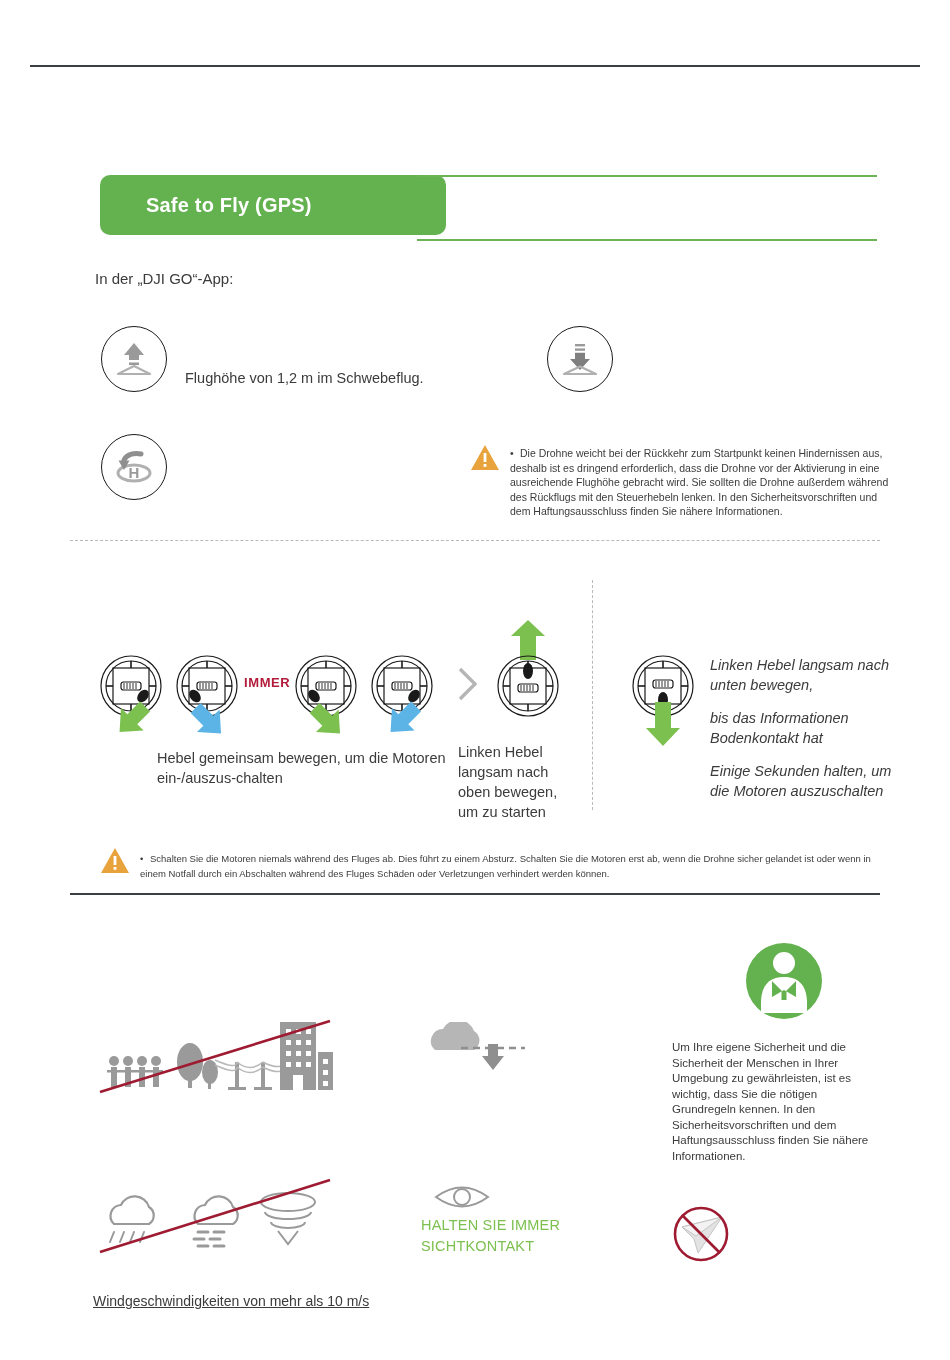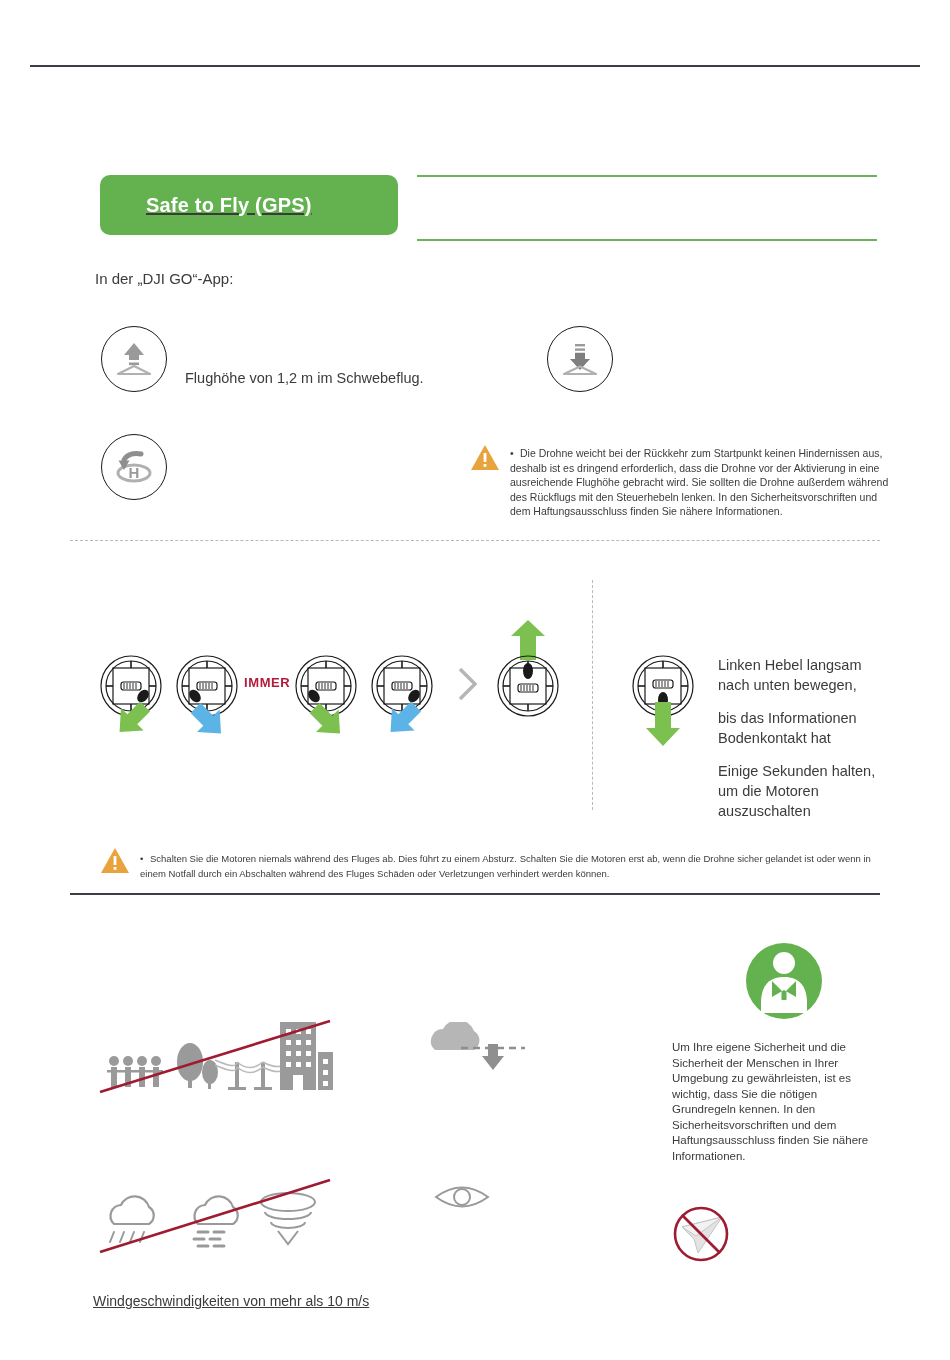--- a/index.html
+++ b/index.html
@@ -8,23 +8,23 @@
     font-family:"Liberation Sans", sans-serif;
     color:#3b3b3b;position:relative;overflow:hidden;
   }
   .page{position:absolute;inset:0;}
 
   
   .header-rule{position:absolute;left:30px;top:65px;width:890px;height:2px;background:#3a3f45;}
 
   
   .pill{
-    position:absolute;left:100px;top:175px;width:298px;height:60px;
+    position:absolute;left:100px;top:175px;width:346px;height:60px;
     background:#63b14f;border-radius:10px;
-    display:flex;align-items:center;text-decoration:underline;
+    display:flex;align-items:center;
   }
   .pill-label{
     color:#ffffff;font-size:20px;font-weight:bold;margin-left:46px;letter-spacing:.2px;
   }
   .rule-green{position:absolute;background:#6cb257;height:2px;width:460px;left:417px;}
   .rule-green.r1{top:175px;}
   .rule-green.r2{top:239px;}
 
   
   .intro{position:absolute;left:95px;top:270px;font-size:15px;color:#3b3b3b;}
@@ -81,21 +81,21 @@
   .a2{left:188px;top:700px;}
   .a3{left:307px;top:700px;}
   .a4{left:383px;top:700px;}
   .a-up{left:508px;top:618px;}
   .a-down{left:643px;top:700px;}
 
   .stick-cap{position:absolute;font-size:14.5px;line-height:20px;color:#3b3b3b;}
   .cap-left{left:157px;top:748px;width:300px;}
   .cap-start{left:458px;top:742px;width:120px;}
   .cap-right{left:710px;top:655px;width:185px;}
-  .cap-right p{margin:0 0 13px 8px;}
+  .cap-right p{margin:0 0 13px 0;font-style:italic;}
 
   
   .dji-line{position:absolute;left:95px;top:978px;font-size:14.5px;color:#3b3b3b;}
   .person-badge{position:absolute;left:742px;top:941px;width:84px;height:80px;}
   .scene-a{position:absolute;left:98px;top:1012px;}
   .scene-b{position:absolute;left:98px;top:1176px;}
   .cloud-scene{position:absolute;left:425px;top:1022px;}
   .eye-scene{position:absolute;left:432px;top:1178px;}
   .green-cap{position:absolute;font-size:14.5px;line-height:21px;color:#7cc04f;letter-spacing:.2px;}
   .gc-1{left:421px;top:1079px;width:250px;}
@@ -326,20 +326,22 @@
       </g>
       <ellipse cx="31" cy="45" rx="5" ry="8" fill="#1a1a1a"></ellipse>
     </svg>
   </div>
   <div class="arrow-slot a-down">
     <svg width="40" height="48" viewBox="0 0 40 48">
         <polygon points="12,2 12,28 3,28 20,46 37,28 28,28 28,2" fill="#7cc04f"></polygon>
       </svg>
   </div>
 
+  <div class="stick-cap cap-left">Hebel gemeinsam bewegen, um die Motoren ein-/auszus-chalten</div>
+  <div class="stick-cap cap-start">Linken Hebel langsam nach oben bewegen, um zu starten</div>
   <div class="stick-cap cap-right">
     <p>Linken Hebel langsam nach unten bewegen,</p>
     <p>bis das Informationen Bodenkontakt hat</p>
     <p>Einige Sekunden halten, um die Motoren auszuschalten</p>
   </div>
 
   <div class="warn w-mid">
     <span class="tri">
       <svg width="30" height="27" viewBox="0 0 30 27">
         <path d="M15 1 L29 26 L1 26 Z" fill="#e8a33d"></path>
@@ -469,20 +471,21 @@
       <polygon points="63,22 73,22 73,34 79,34 68,48 57,34 63,34" fill="#8f8f8f"></polygon>
     </svg>
   </div>
 
   <div class="eye-scene">
     <svg width="78" height="38" viewBox="0 0 78 38">
       <path d="M4 19 Q30 0 56 19 Q30 38 4 19 Z" fill="none" stroke="#9a9a9a" stroke-width="2"></path>
       <circle cx="30" cy="19" r="8" fill="none" stroke="#9a9a9a" stroke-width="2"></circle>
     </svg>
   </div>
+  <div class="green-cap gc-2">HALTEN SIE IMMER SICHTKONTAKT</div>
 
   <div class="side-para">Um Ihre eigene Sicherheit und die Sicherheit der Menschen in Ihrer Umgebung zu gewährleisten, ist es wichtig, dass Sie die nötigen Grundregeln kennen. In den Sicherheitsvorschriften und dem Haftungsausschluss finden Sie nähere Informationen.</div>
 
   <div class="noflydrone">
     <svg width="62" height="62" viewBox="0 0 62 62">
       <polygon points="12,24 52,14 28,50 24,36" fill="#e3e3e3" stroke="#c4c4c4" stroke-width="1"></polygon>
       <polygon points="12,24 52,14 26,33" fill="#f2f2f2" stroke="#c4c4c4" stroke-width="1"></polygon>
       <circle cx="31" cy="31" r="26" fill="none" stroke="#9e1b32" stroke-width="2.6"></circle>
       <line x1="12" y1="12" x2="50" y2="50" stroke="#9e1b32" stroke-width="2.6"></line>
     </svg>

